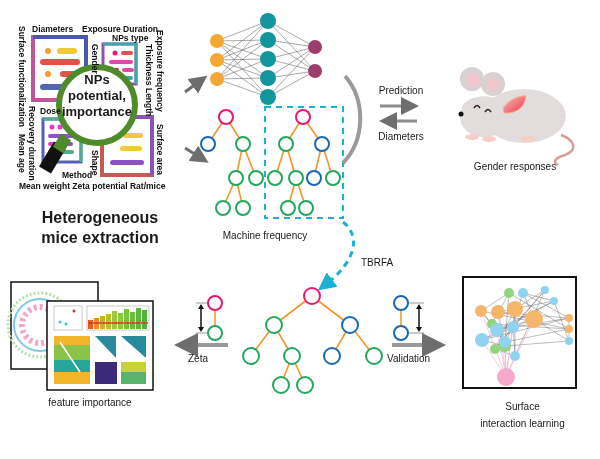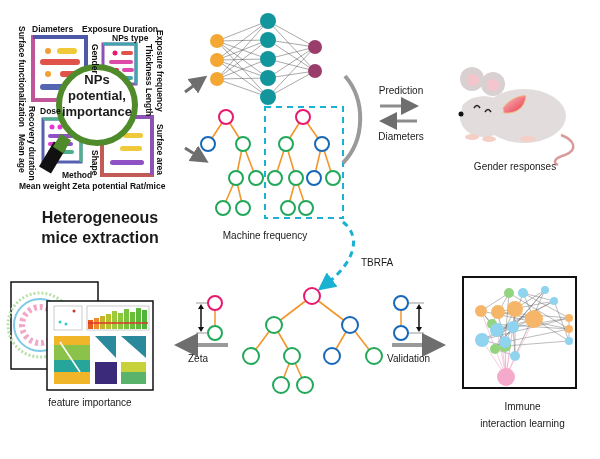--- a/index.html
+++ b/index.html
@@ -363,15 +363,15 @@
 
 <div class="lbl" style="left:361px;top:254px;">TBRFA</div>
 <div class="lbl" style="left:188px;top:350px;">Zeta</div>
 <div class="lbl" style="left:387px;top:350px;">Validation</div>
 
 <div class="lbl" style="left:10px;top:394px;width:160px;">
   <div>feature importance</div>
 </div>
 
 <div class="lbl" style="left:450px;top:398px;width:145px;">
-  <div>Immune</div>
+  <div>Surface</div>
   <div>interaction learning</div>
 </div>
 
 </body></html>

